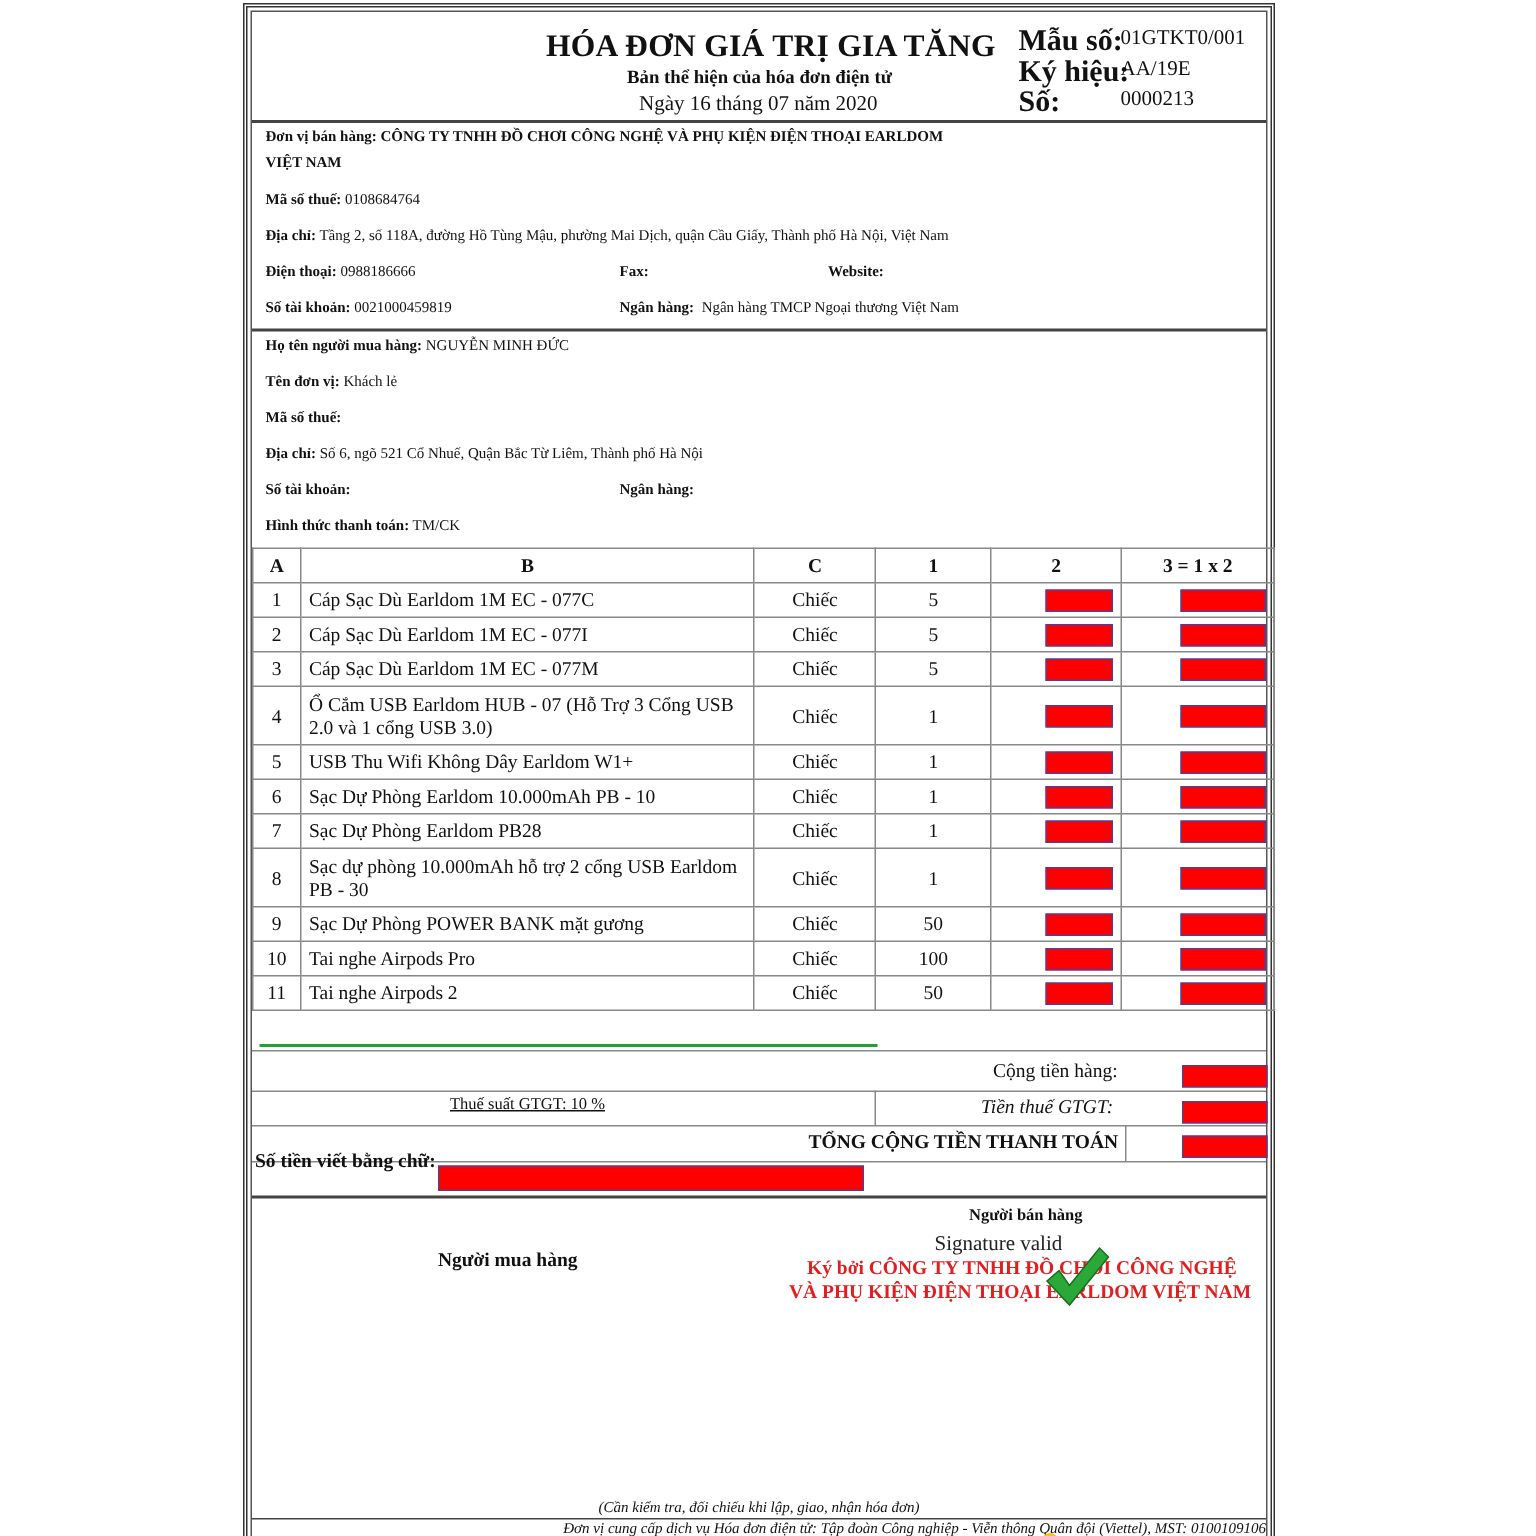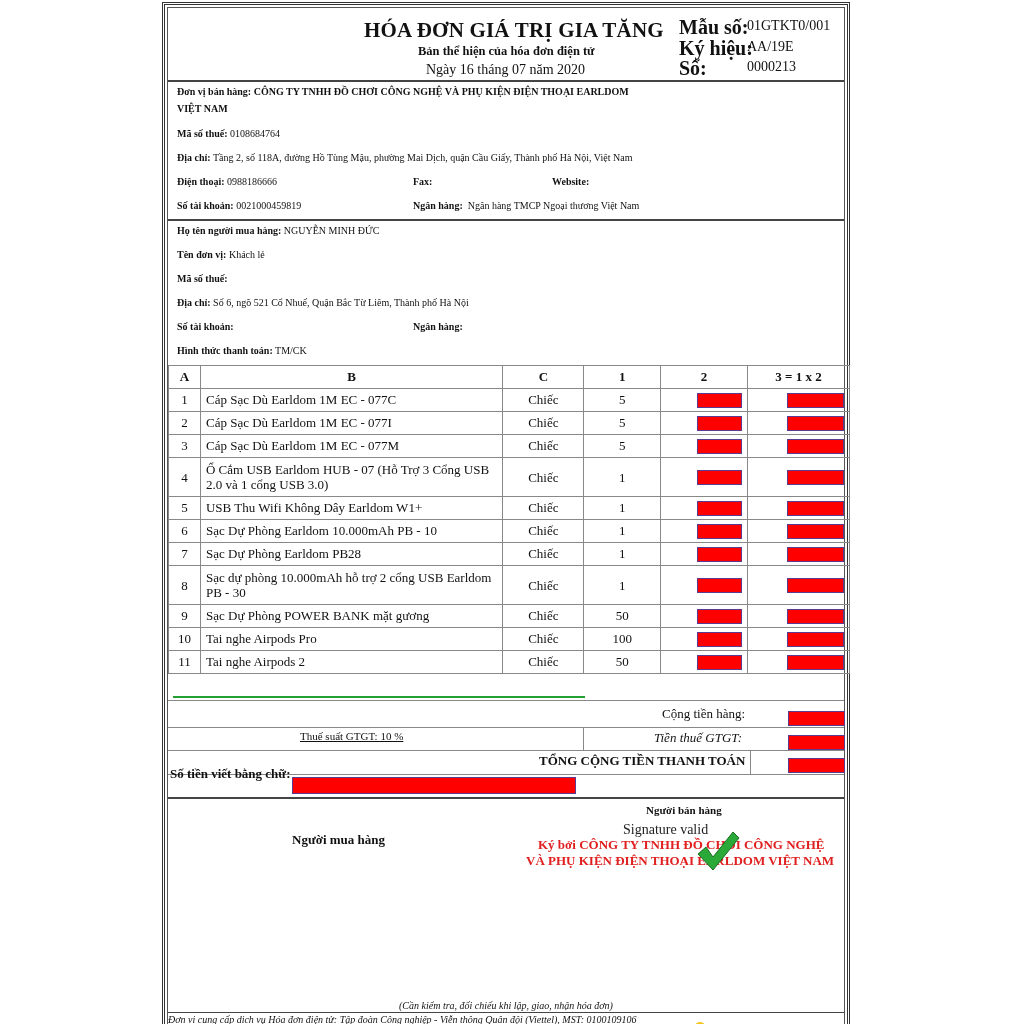--- a/index.html
+++ b/index.html
@@ -243,17 +243,17 @@
   <div class="abs b" style="left:478px;top:796px;font-size:11px;">Người bán hàng</div>
   <div class="abs" style="left:455px;top:814px;font-size:14px;color:#222;">Signature valid</div>
   <div class="abs b" style="left:370px;top:829px;font-size:13px;color:#e02020;">Ký bởi CÔNG TY TNHH ĐỒ CHƠI CÔNG NGHỆ</div>
   <div class="abs b" style="left:358px;top:845px;font-size:13px;color:#e02020;">VÀ PHỤ KIỆN ĐIỆN THOẠI EARLDOM VIỆT NAM</div>
   <svg class="abs" style="left:528px;top:822px;" width="44" height="42" viewBox="0 0 44 42">
     <path d="M2 24 L10 17 L17 27 L37 2 L43 8 L17 40 Z" fill="#2aa838" stroke="#1a6e22" stroke-width="1"></path>
   </svg>
 
   <div class="abs footer-note" style="left:0;right:0;top:992px;text-align:center;">(Cần kiểm tra, đối chiếu khi lập, giao, nhận hóa đơn)</div>
   <div class="hr" style="top:1004px;border-top:1px solid #444;"></div>
-  <div class="abs footer-note" style="left:0;right:0;top:1006px;text-align:left;">Đơn vị cung cấp dịch vụ Hóa đơn điện tử: Tập đoàn Công nghiệp - Viễn thông Quân đội (Viettel), MST: 0100109106</div>
+  <div class="abs footer-note" style="left:0;right:0;top:1006px;text-align:right;">Đơn vị cung cấp dịch vụ Hóa đơn điện tử: Tập đoàn Công nghiệp - Viễn thông Quân đội (Viettel), MST: 0100109106</div>
 
   <div class="abs" style="left:526px;top:1014px;width:12px;height:12px;border-radius:6px;background:#f5c518;"></div>
  </div>
 </div>
 
 </body></html>

